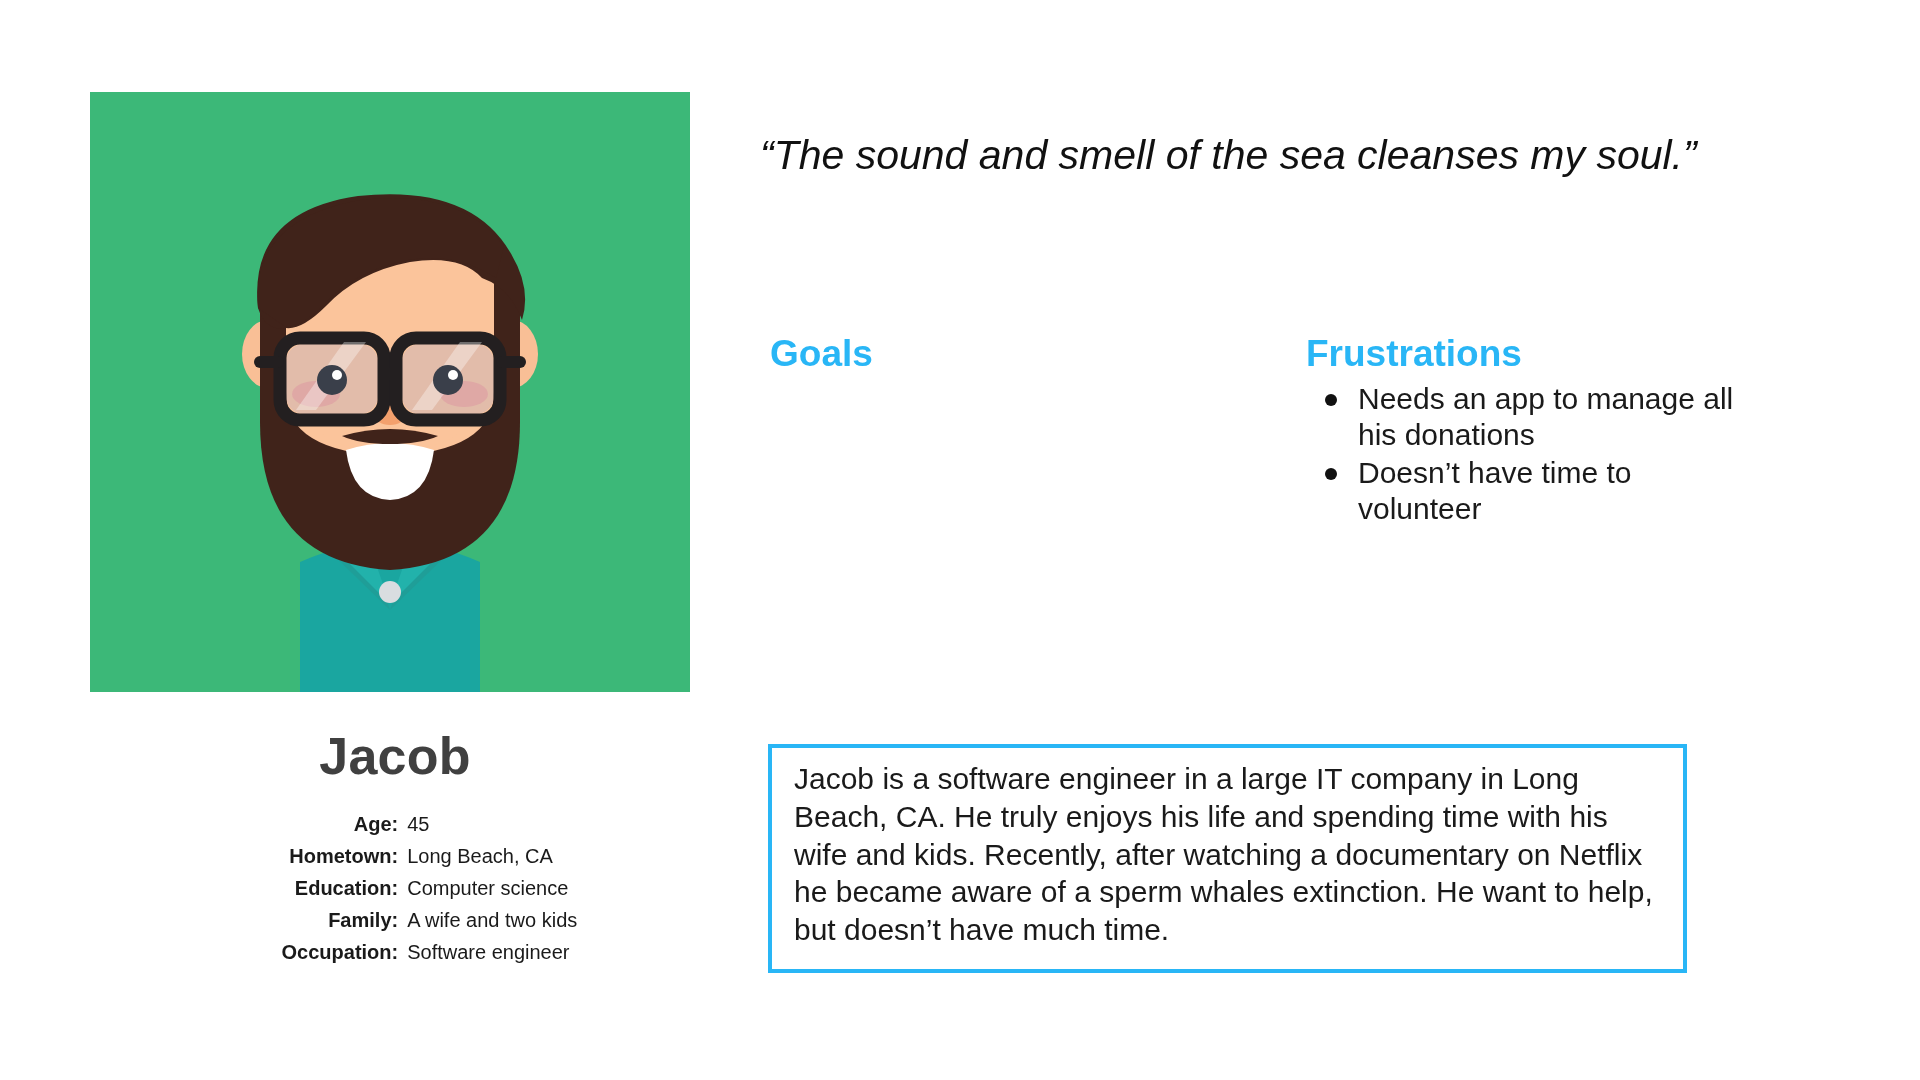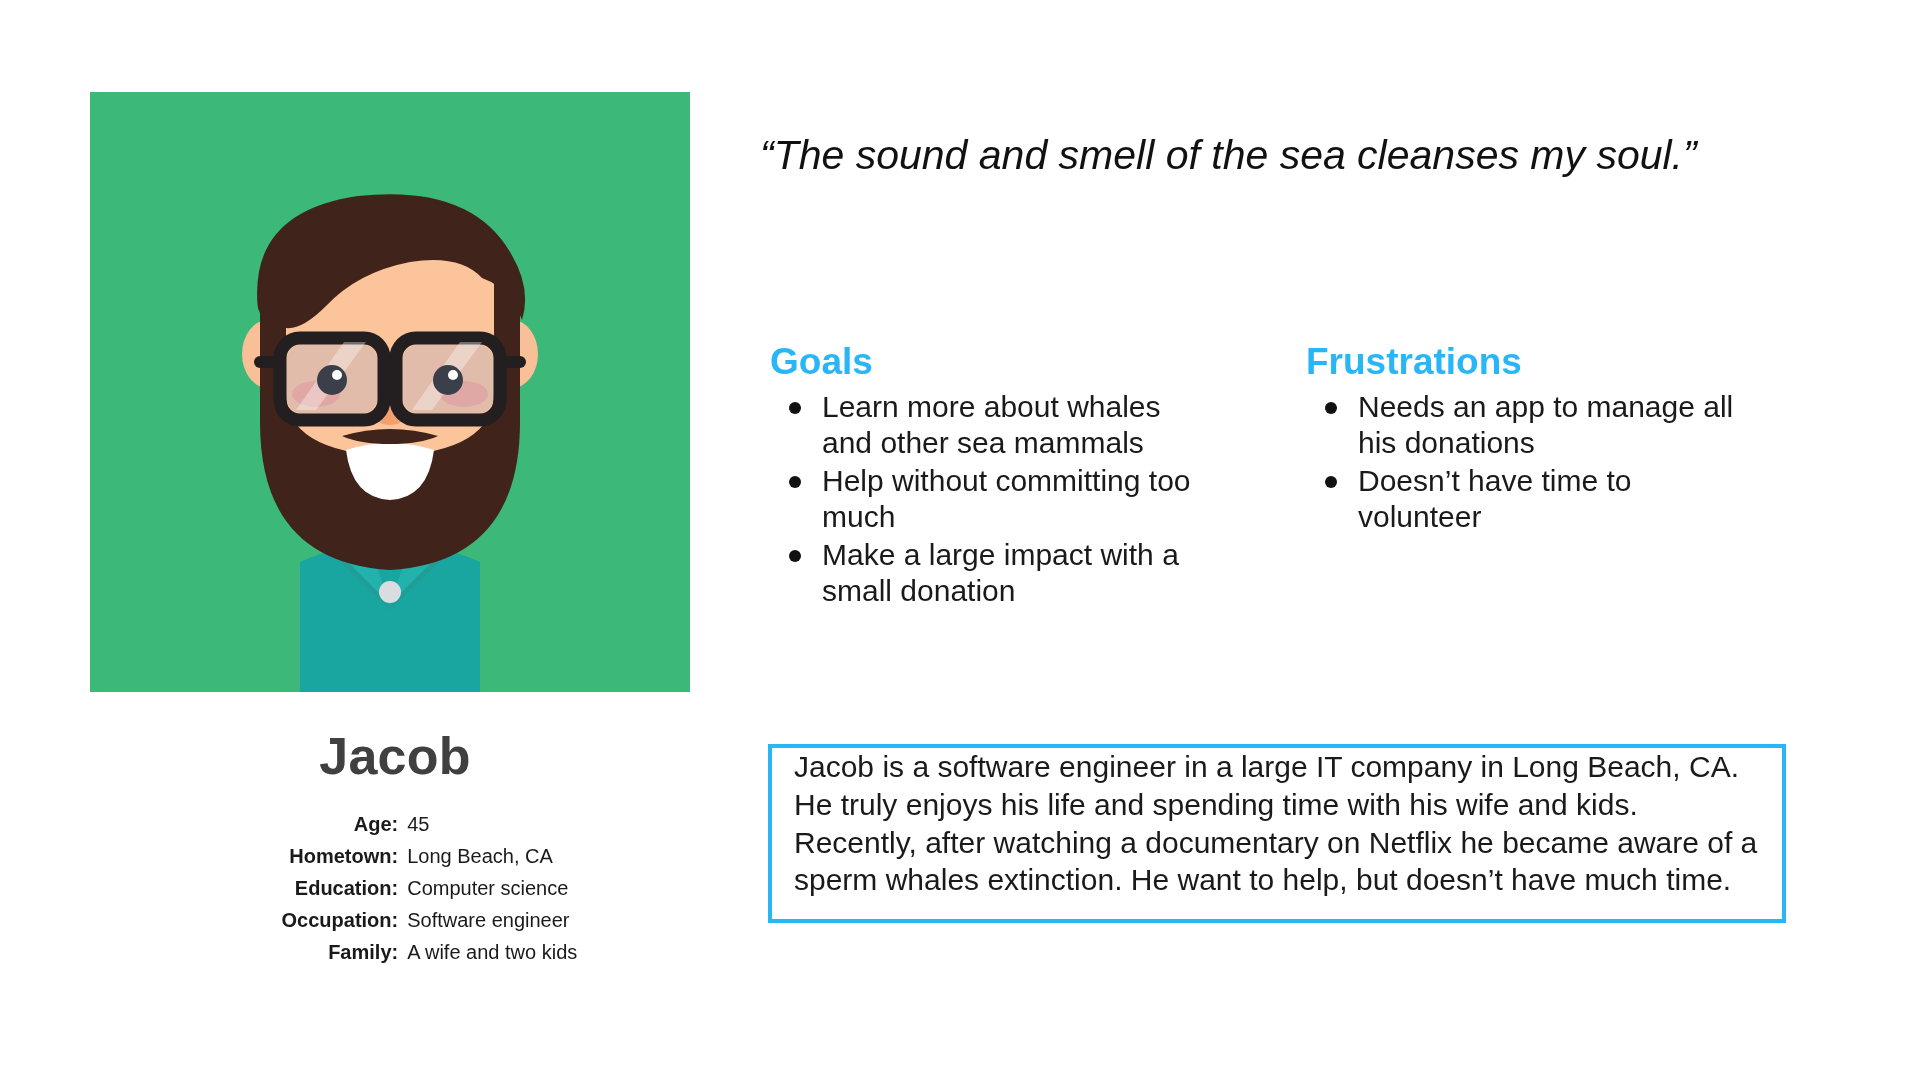--- a/index.html
+++ b/index.html
@@ -81,21 +81,21 @@
     width: 1100px;
     display: flex;
     gap: 66px;
   }
   .list-block { width: 470px; }
   .list-block.second { width: 470px; }
   .list-heading {
     color: #29b6f6;
     font-size: 37px;
     font-weight: bold;
-    margin: 12px 0 6px 0;
+    margin: 4px 0 6px 0;
     line-height: 1.1;
   }
   ul.bullets {
     margin: 0;
     padding-left: 52px;
     list-style: none;
   }
   ul.bullets li {
     position: relative;
     font-size: 30px;
@@ -109,23 +109,23 @@
     width: 12px; height: 12px;
     background: #111;
     border-radius: 50%;
   }
   .goals-list li { max-width: 370px; }
   .frustrations-list li { max-width: 390px; }
 
   .bio-box {
     position: absolute;
     left: 768px; top: 744px;
-    width: 1018px;
+    width: 919px;
     border: 4px solid #29b6f6;
-    padding: 0 22px 20px 22px;
+    padding: 12px 22px 20px 22px;
     background: #ffffff;
   }
   .bio-text {
     font-size: 30px;
     line-height: 1.26;
     color: #1a1a1a;
   }
 </style>
 </head>
 <body>
@@ -206,42 +206,37 @@
       </tr>
       <tr>
         <td class="attr-label">Hometown:</td>
         <td class="attr-value">Long Beach, CA</td>
       </tr>
       <tr>
         <td class="attr-label">Education:</td>
         <td class="attr-value">Computer science</td>
       </tr>
       <tr>
+        <td class="attr-label">Family:</td>
+        <td class="attr-value">A wife and two kids</td>
+      </tr>
+      <tr>
         <td class="attr-label">Occupation:</td>
         <td class="attr-value">Software engineer</td>
-      </tr>
-      <tr>
-        <td class="attr-label">Family:</td>
-        <td class="attr-value">A wife and two kids</td>
       </tr>
     </tbody>
       </table>
   </div>
 
   <div class="quote">“The sound and smell of the sea cleanses my soul.”</div>
 
   <div class="lists">
 
     <div class="list-block">
       <div class="list-heading">Goals</div>
-      <ul class="bullets goals-list">
-        <li><span class="dot"></span><span>Learn more about whales and other sea mammals</span></li>
-        <li><span class="dot"></span><span>Help without committing too much</span></li>
-        <li><span class="dot"></span><span>Make a large impact with a small donation</span></li>
-      </ul>
     </div>
 
     <div class="list-block second">
       <div class="list-heading">Frustrations</div>
       <ul class="bullets frustrations-list">
         <li><span class="dot"></span><span>Needs an app to manage all his donations</span></li>
         <li><span class="dot"></span><span>Doesn’t have time to volunteer</span></li>
       </ul>
     </div>
   </div>

